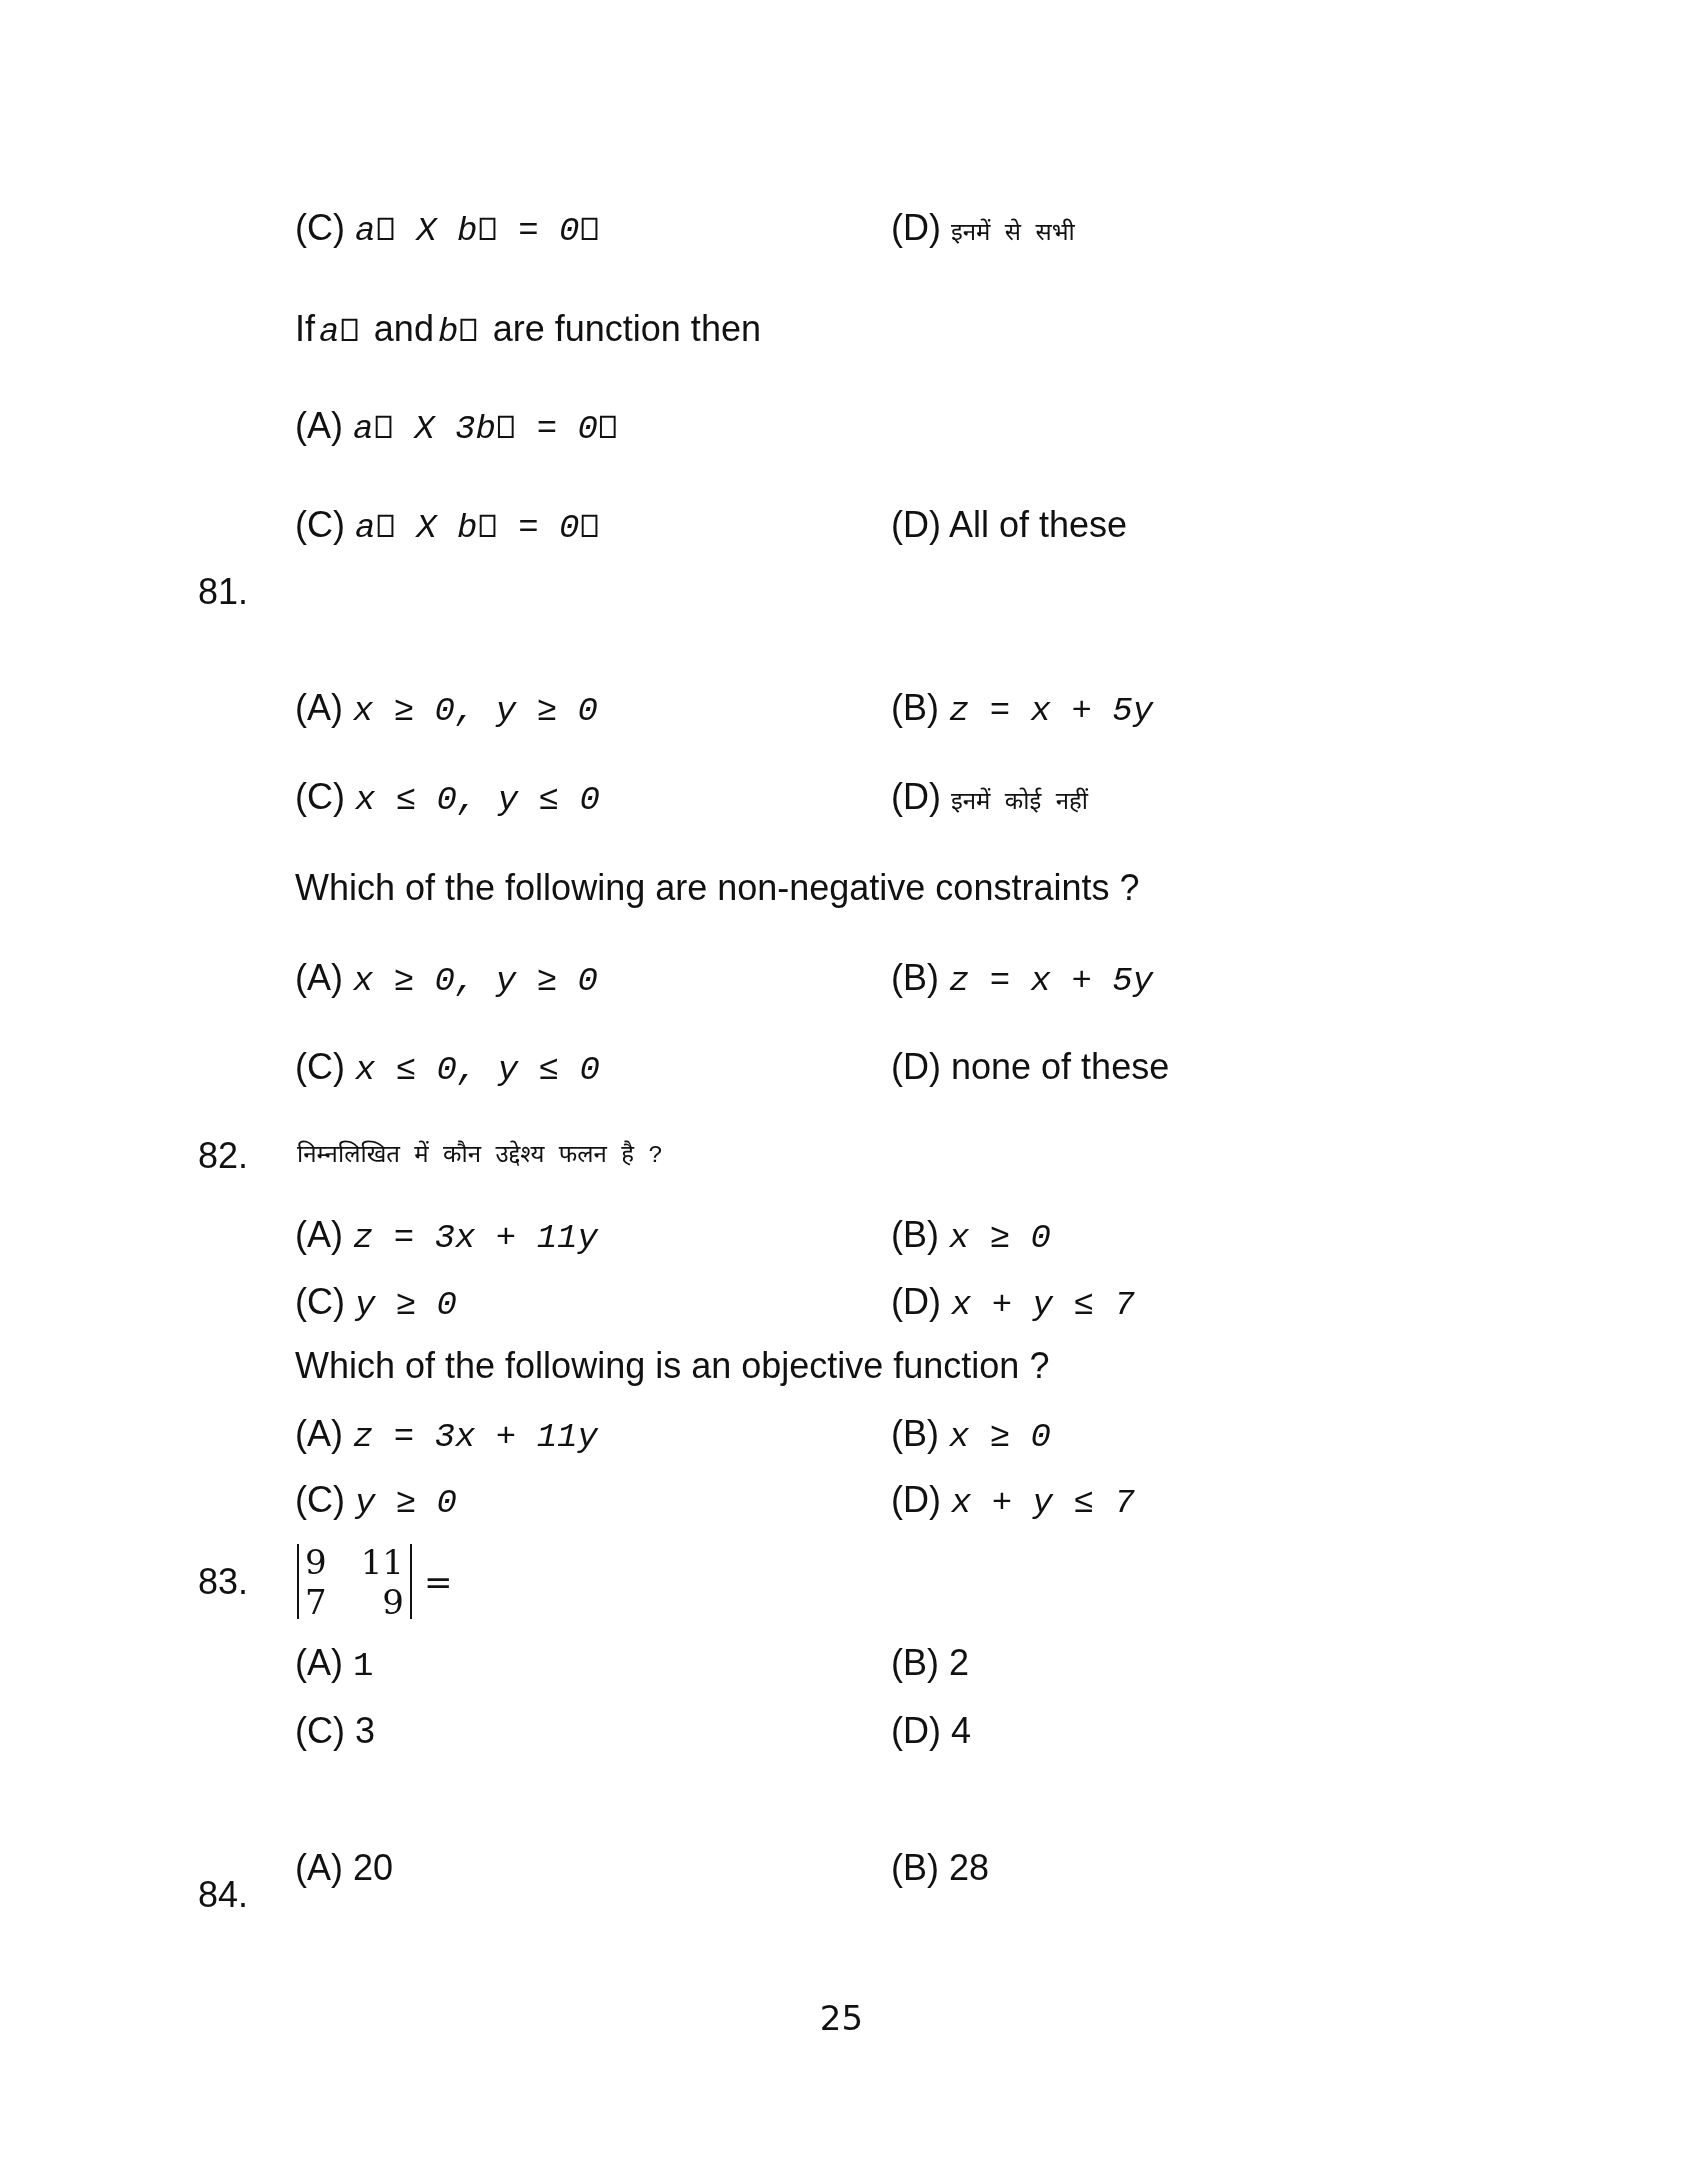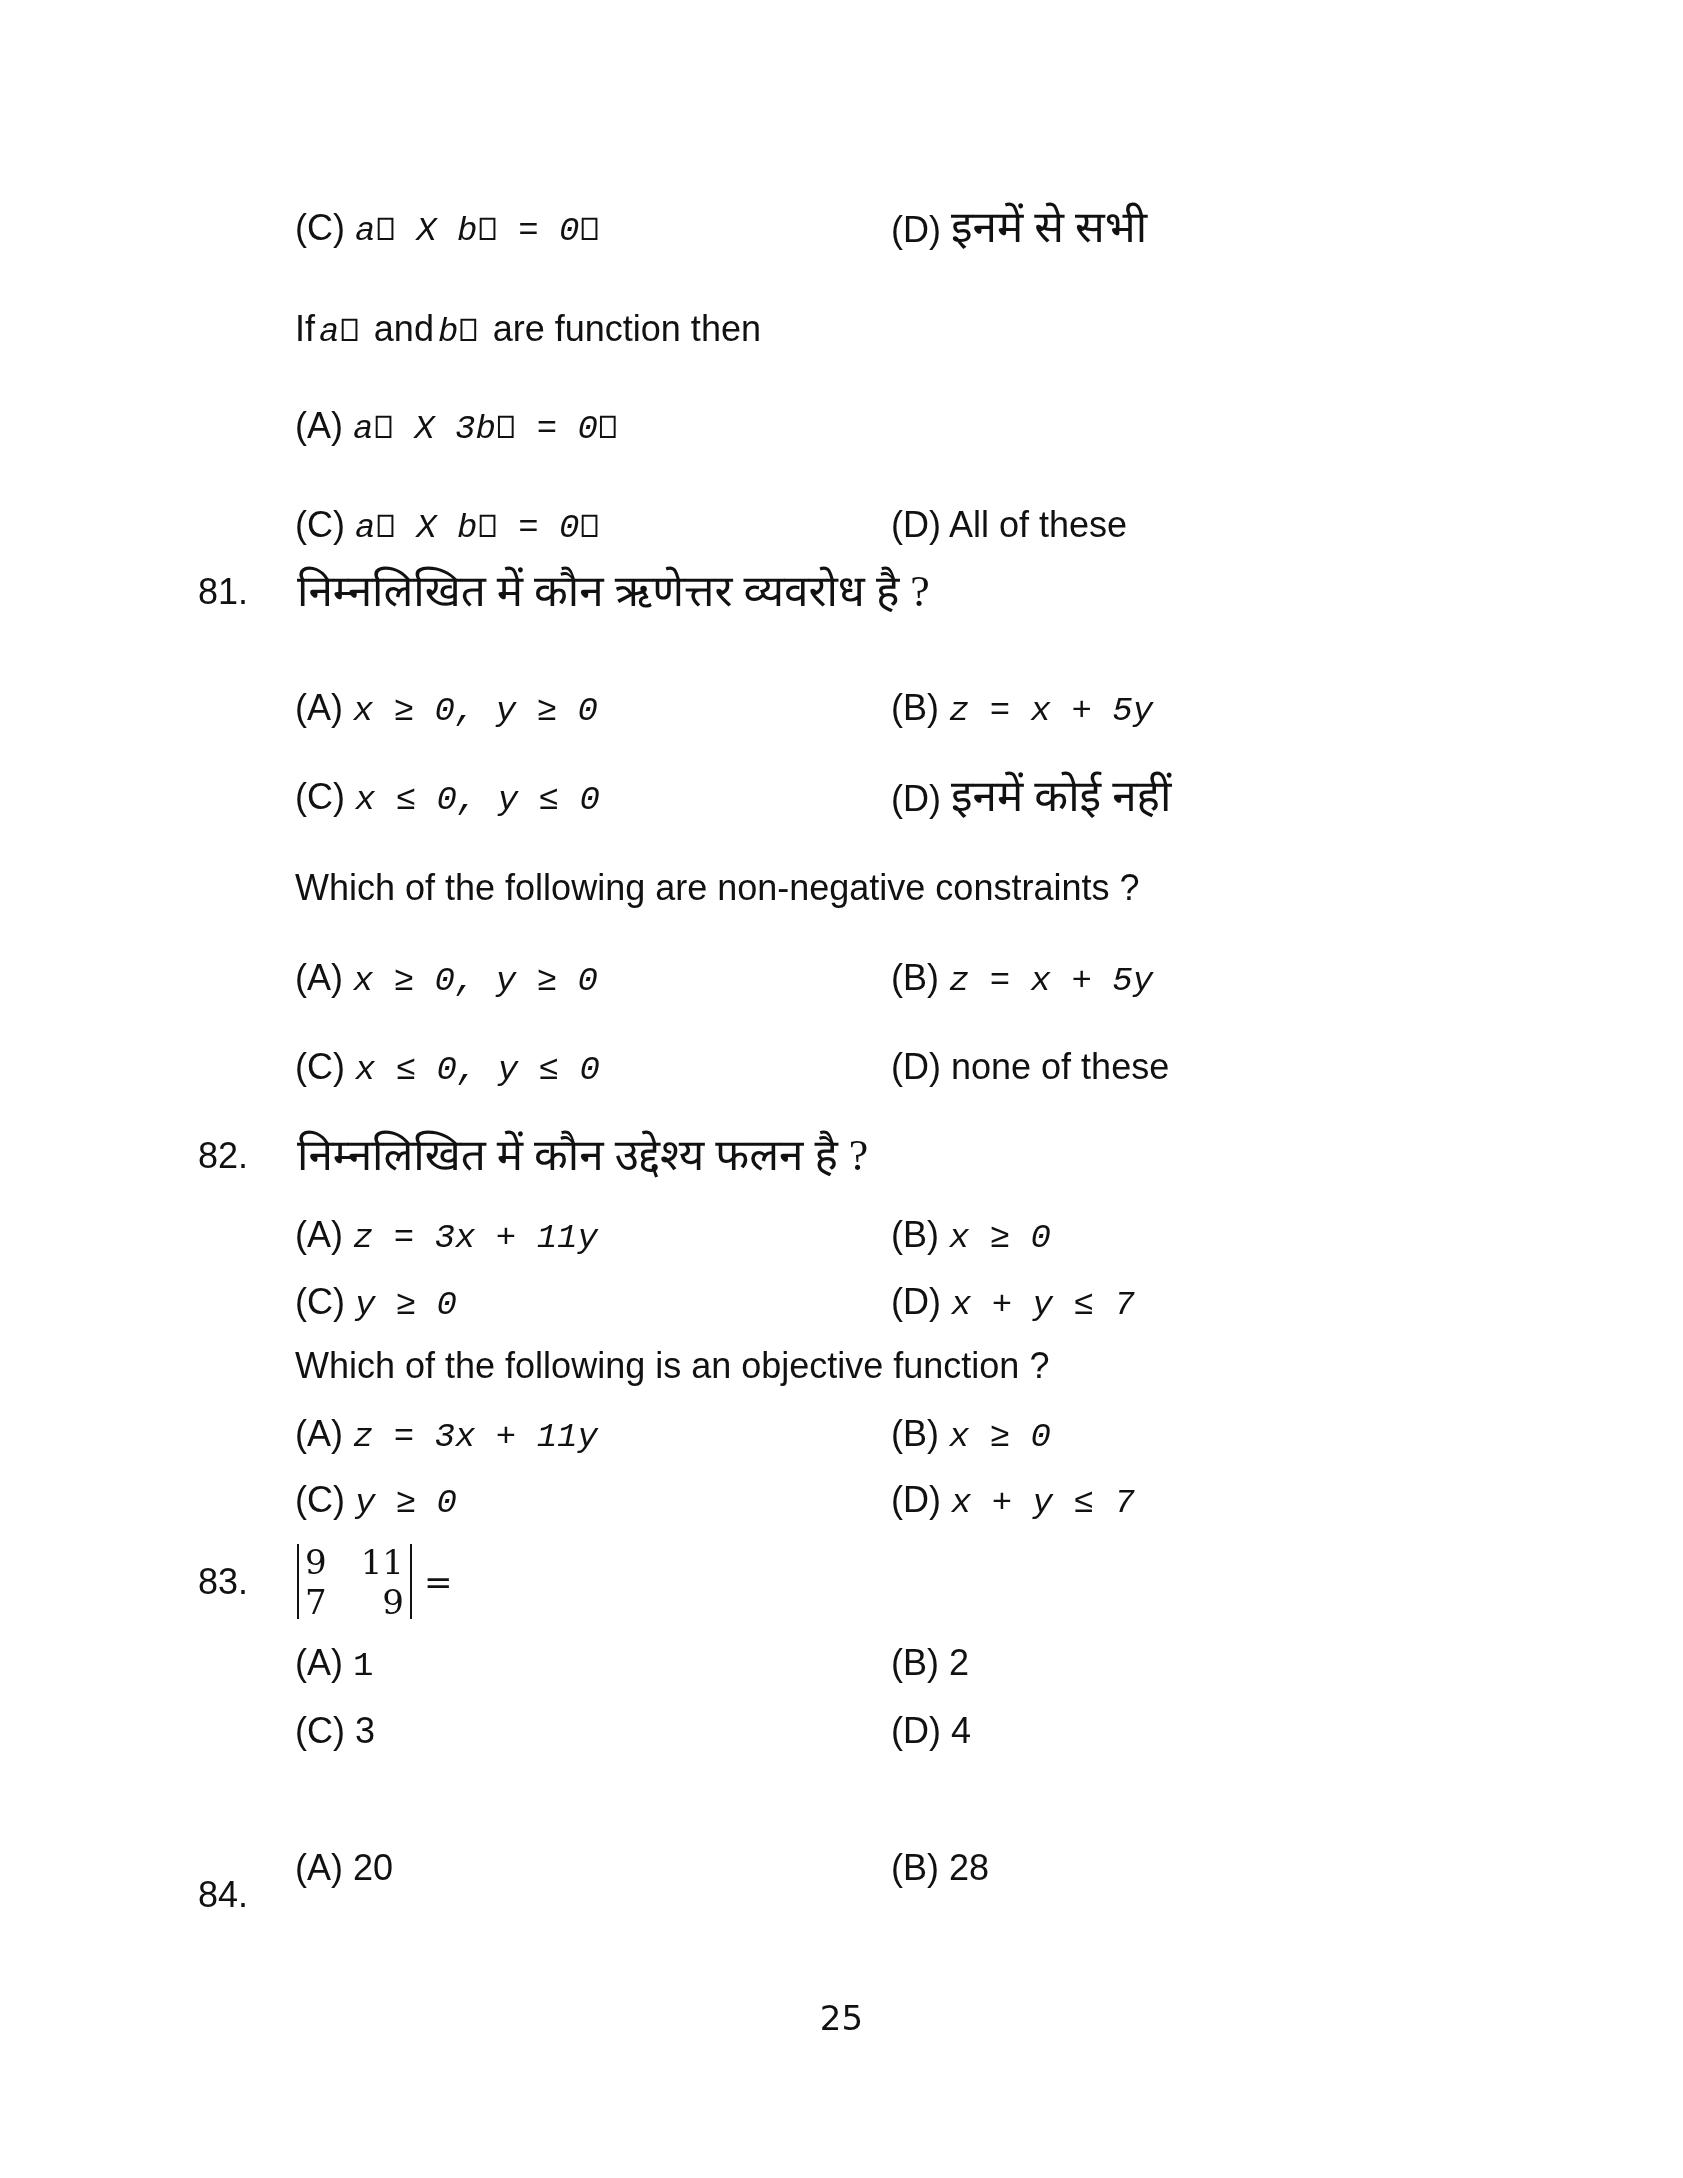--- a/index.html
+++ b/index.html
@@ -46,22 +46,22 @@
   }
   .label { }
   .math {
     font-family: Liberation Mono, monospace;
     font-style: italic;
     font-size: 34px;
     margin-left: 10px;
     margin-top: 45px;
   }
   .hi {
-    font-family: Liberation Serif, serif;
-    font-size: 44px;
+    font-family: Liberation Mono, monospace;
+    font-size: 24px;
   }
   .stem .math { margin-left: 4px; margin-right: 4px; }
   .det {
     position: absolute;
     left: 297px;
     top: -20px;
     height: 89px;
     display: flex;
     align-items: center;
     font-family: "DejaVu Serif", "Liberation Serif", serif;
@@ -123,21 +123,20 @@
     <span>(C)</span><span class="math">a⃗ X b⃗ = 0⃗</span>
   </div>
   <div class="opt-right">
     <span>(D)</span>
     <span>All of these</span>
   </div>
 </div>
 
 <div class="line" style="top:567px">
   <span class="qnum">81.</span>
-  <span class="stem hi">निम्नलिखित में कौन ऋणेत्तर व्यवरोध है ?</span>
 </div>
 
 <div class="line" style="top:683px">
   <div class="opt-left">
     <span>(A)</span><span class="math">x ≥ 0, y ≥ 0</span>
   </div>
   <div class="opt-right">
     <span>(B)</span><span class="math">z = x + 5y</span>
   </div>
 </div>

